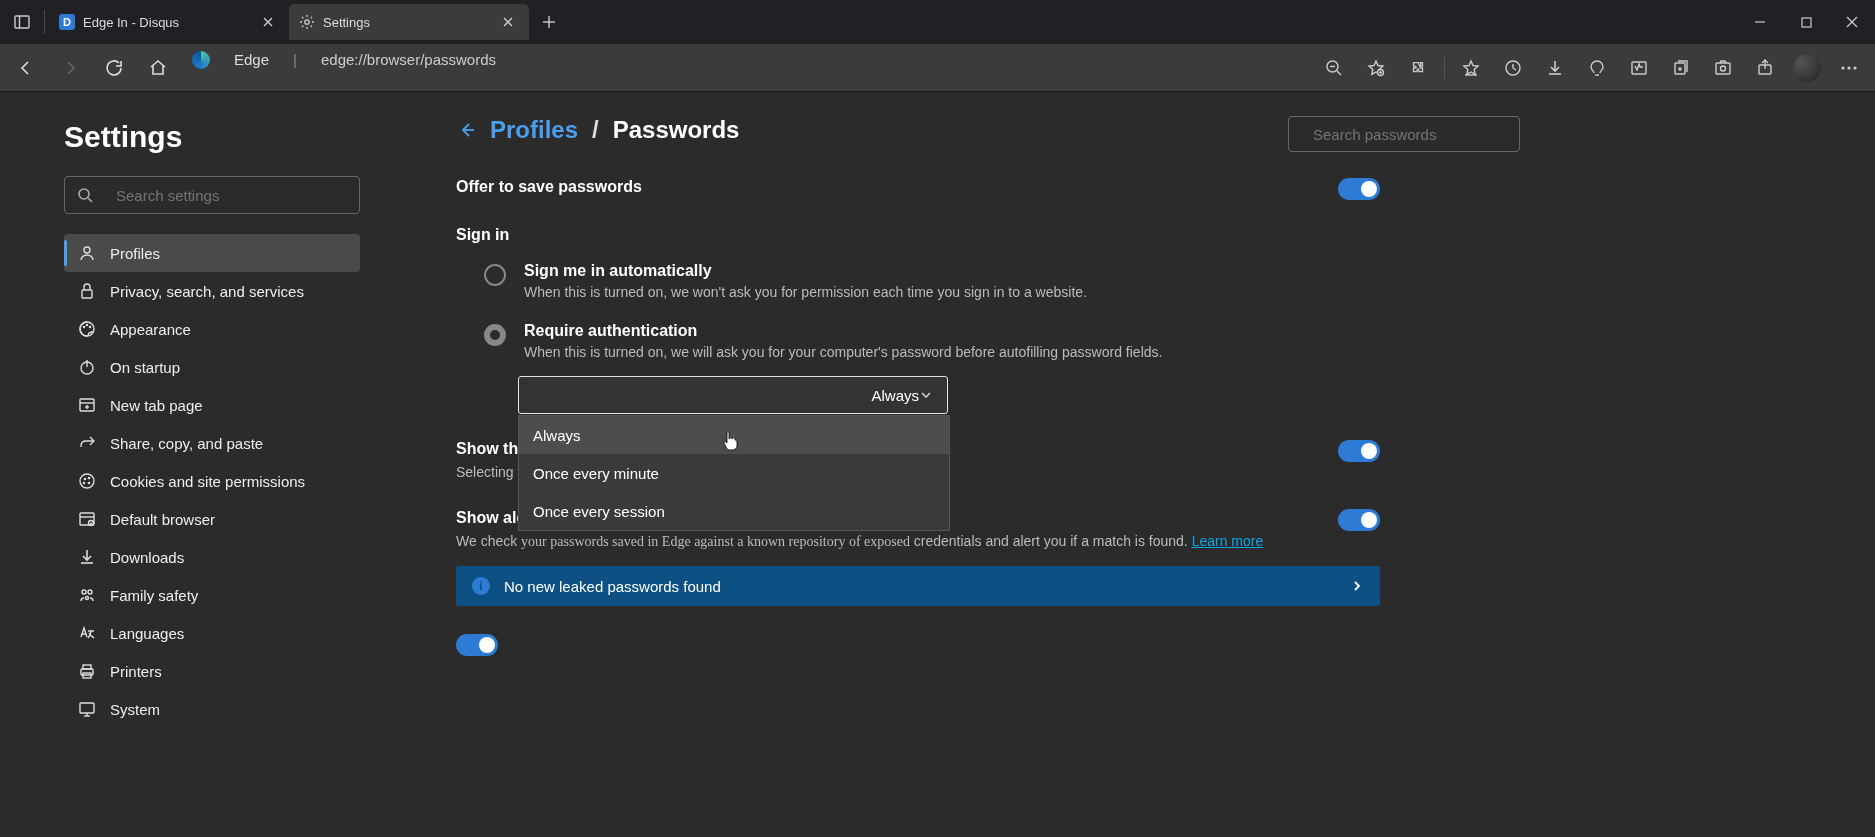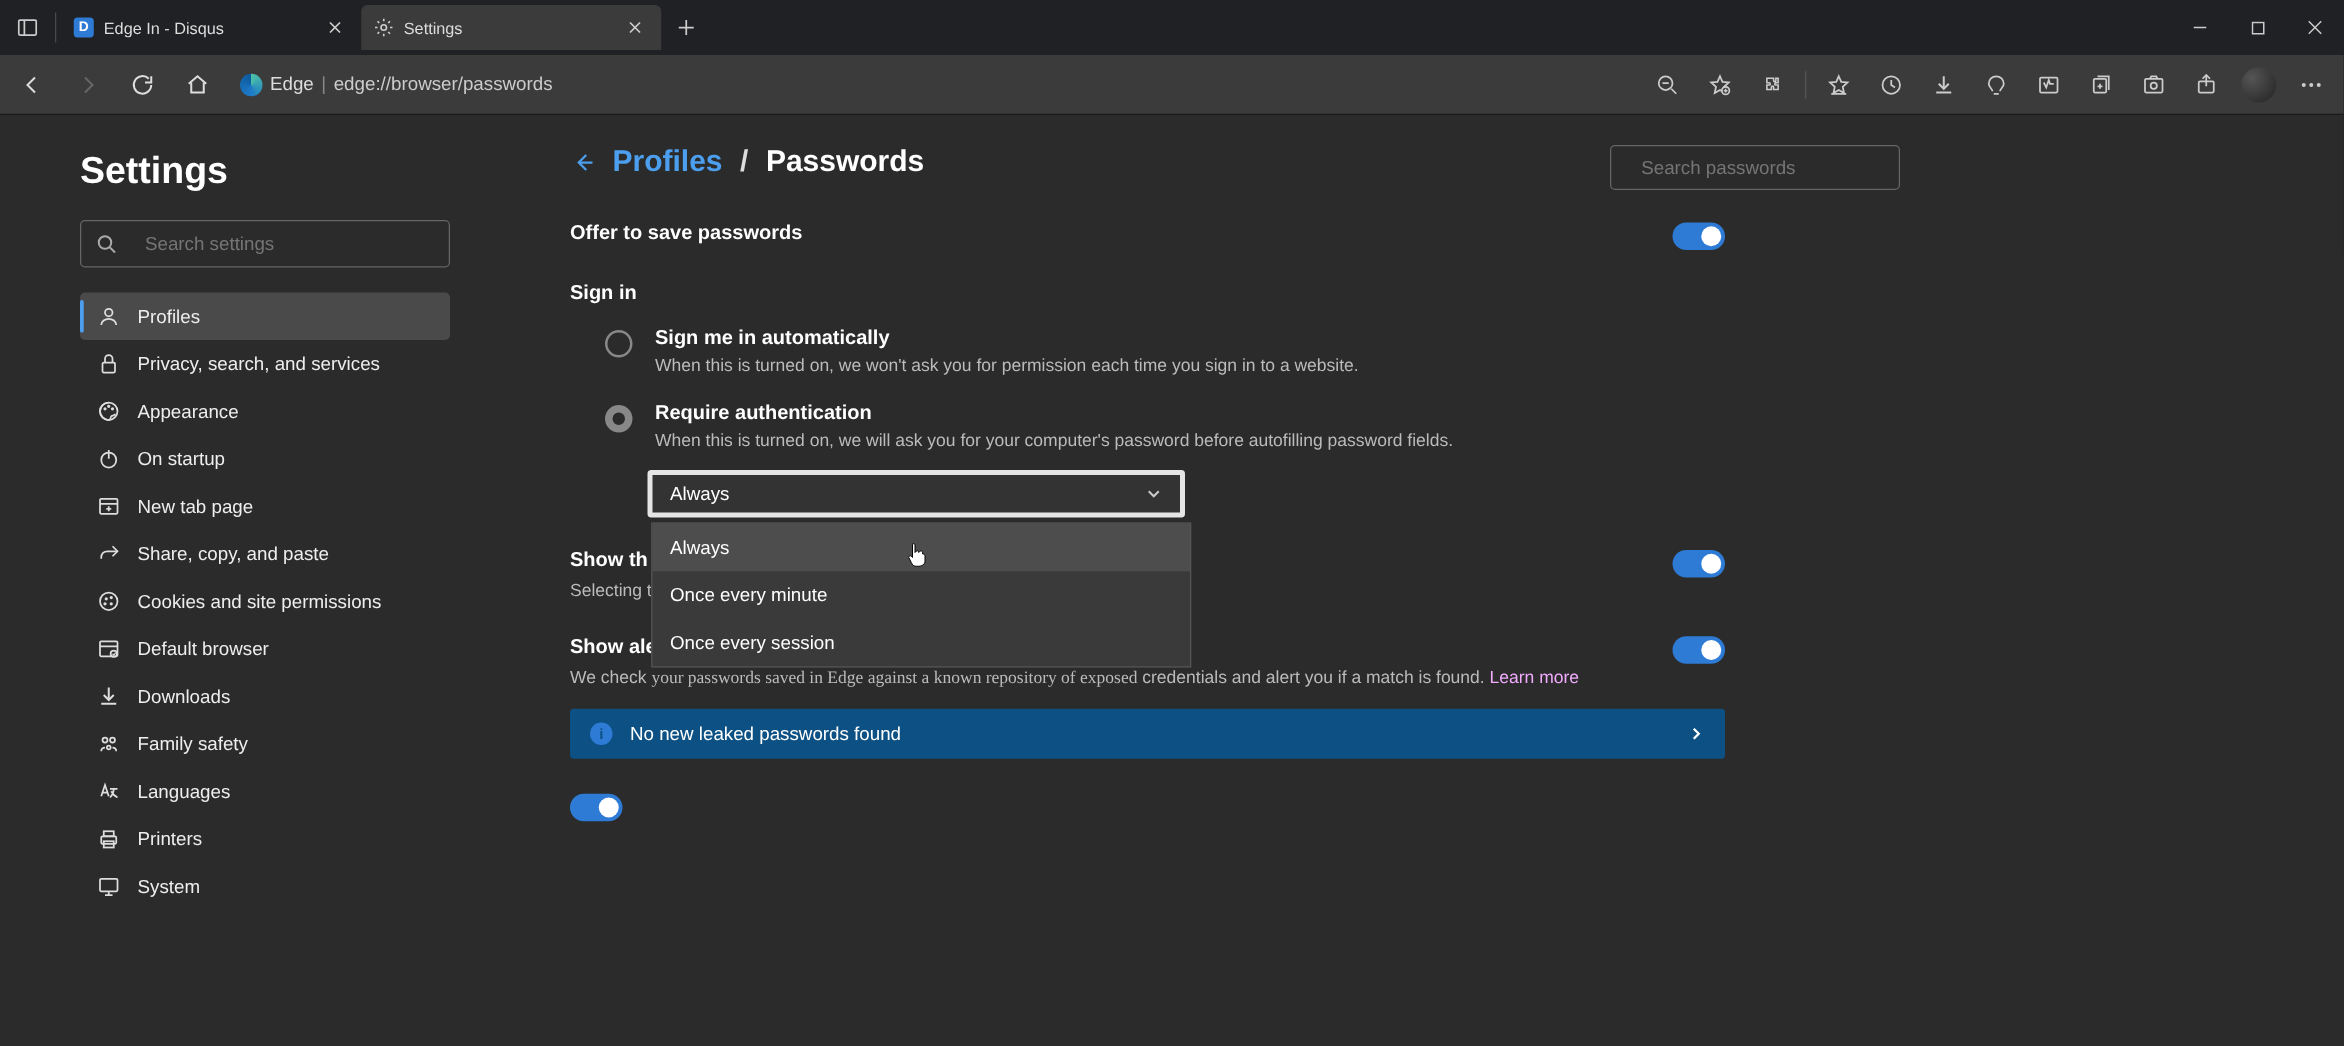--- a/index.html
+++ b/index.html
@@ -18,21 +18,21 @@
 .tab .label { flex: 1; overflow: hidden; white-space: nowrap; text-overflow: ellipsis; }
 .tab .close { width: 18px; height: 18px; display: flex; align-items: center; justify-content: center; color: #ccc; font-size: 12px; }
 .newtab { width: 32px; height: 32px; display: flex; align-items: center; justify-content: center; color: #ccc; margin-left: 4px; margin-bottom: 2px; }
 .window-controls { margin-left: auto; display: flex; }
 .winctl { width: 46px; height: 44px; display: flex; align-items: center; justify-content: center; color: #ccc; }
 
 
 .toolbar { height: 48px; background: #3b3b3b; display: flex; align-items: center; padding: 0 6px; gap: 4px; border-bottom: 1px solid #1a1a1a; }
 .tbtn { width: 40px; height: 40px; display: flex; align-items: center; justify-content: center; color: #ccc; border-radius: 4px; }
 .tbtn.disabled { color: #666; }
-.addrbar { flex: 1; height: 34px; display: flex; align-items: center; padding: 0 10px; gap: 6px; color: #ddd; font-size: 15px; }
+.addrbar { flex: 1; height: 34px; display: flex; padding: 0 10px; gap: 24px; color: #ddd; font-size: 15px; }
 .edge-logo { width: 18px; height: 18px; border-radius: 50%; background: conic-gradient(#4cc2a5, #1e7bc8, #0c5a9e); }
 .addr-sep { color: #888; }
 .addr-url { color: #ccc; }
 .tool-right { display: flex; align-items: center; gap: 2px; }
 .tool-sep { width: 1px; height: 22px; background: #555; margin: 0 4px; }
 .avatar-img { width: 28px; height: 28px; border-radius: 50%; background: radial-gradient(circle at 30% 30%, #555, #222); }
 
 
 .content { display: flex; height: calc(837px - 44px - 48px); background: #2b2b2b; position: relative; }
 
@@ -70,28 +70,28 @@
 
 .toggle { width: 42px; height: 22px; border-radius: 11px; background: #2e7bd6; position: relative; flex-shrink: 0; }
 .toggle::after { content: ""; position: absolute; right: 3px; top: 3px; width: 16px; height: 16px; border-radius: 50%; background: #fff; }
 
 .radio-row { display: flex; gap: 18px; padding-left: 28px; margin-bottom: 22px; }
 .radio { width: 22px; height: 22px; border-radius: 50%; border: 2px solid #888; flex-shrink: 0; margin-top: 2px; position: relative; }
 .radio.sel { border: 6px solid #888; }
 .radio-body .t { font-size: 16px; font-weight: 600; margin-bottom: 4px; }
 .radio-body .d { font-size: 14px; color: #bbb; }
 
-.select-box { margin-left: 62px; width: 430px; height: 38px; border: 4px solid #e5e5e5; border-radius: 3px; display: flex; align-items: center; justify-content: space-between; padding: 0 14px; font-size: 15px; position: relative; background: #333; }
+.select-box { margin-left: 62px; width: 430px; height: 38px; border: 1px solid #e5e5e5; border-radius: 3px; display: flex; align-items: center; justify-content: flex-end; padding: 0 14px; font-size: 15px; position: relative; background: #333; }
 .dropdown { position: absolute; left: -1px; top: 38px; width: 432px; background: #3a3a3a; border: 1px solid #555; z-index: 50; }
 .dd-item { height: 38px; display: flex; align-items: center; padding: 0 14px; font-size: 15px; }
 .dd-item.hl { background: #4d4d4d; }
 
 .info-bar { display: flex; align-items: center; gap: 14px; height: 40px; background: #0d5184; border-radius: 3px; padding: 0 16px; margin-top: 14px; margin-bottom: 28px; font-size: 15px; }
 .info-bar .chev { margin-left: auto; }
-.link { color: #f0abfc; cursor: pointer; text-align: right; }
+.link { color: #0ea5e9; text-decoration: underline; cursor: pointer; text-align: right; }
 .info-circle { width: 18px; height: 18px; border-radius: 50%; background: #2e7bd6; display: flex; align-items: center; justify-content: center; font-size: 12px; font-weight: bold; color: #0d5184; }
 
 .cursor { position: absolute; width: 16px; height: 20px; pointer-events: none; z-index: 100; }
 
 
 .desktop-strip { position: absolute; left: 0; top: 92px; bottom: 0; width: 14px; background: linear-gradient(#0a1a2a, #05121f); z-index: 0; }
 .desktop-strip::after { content: ""; position: absolute; inset: 0; background-image: radial-gradient(#fff 0.6px, transparent 0.6px); background-size: 8px 10px; opacity: 0.25; }
 
 svg { display: block; }
 </style>

